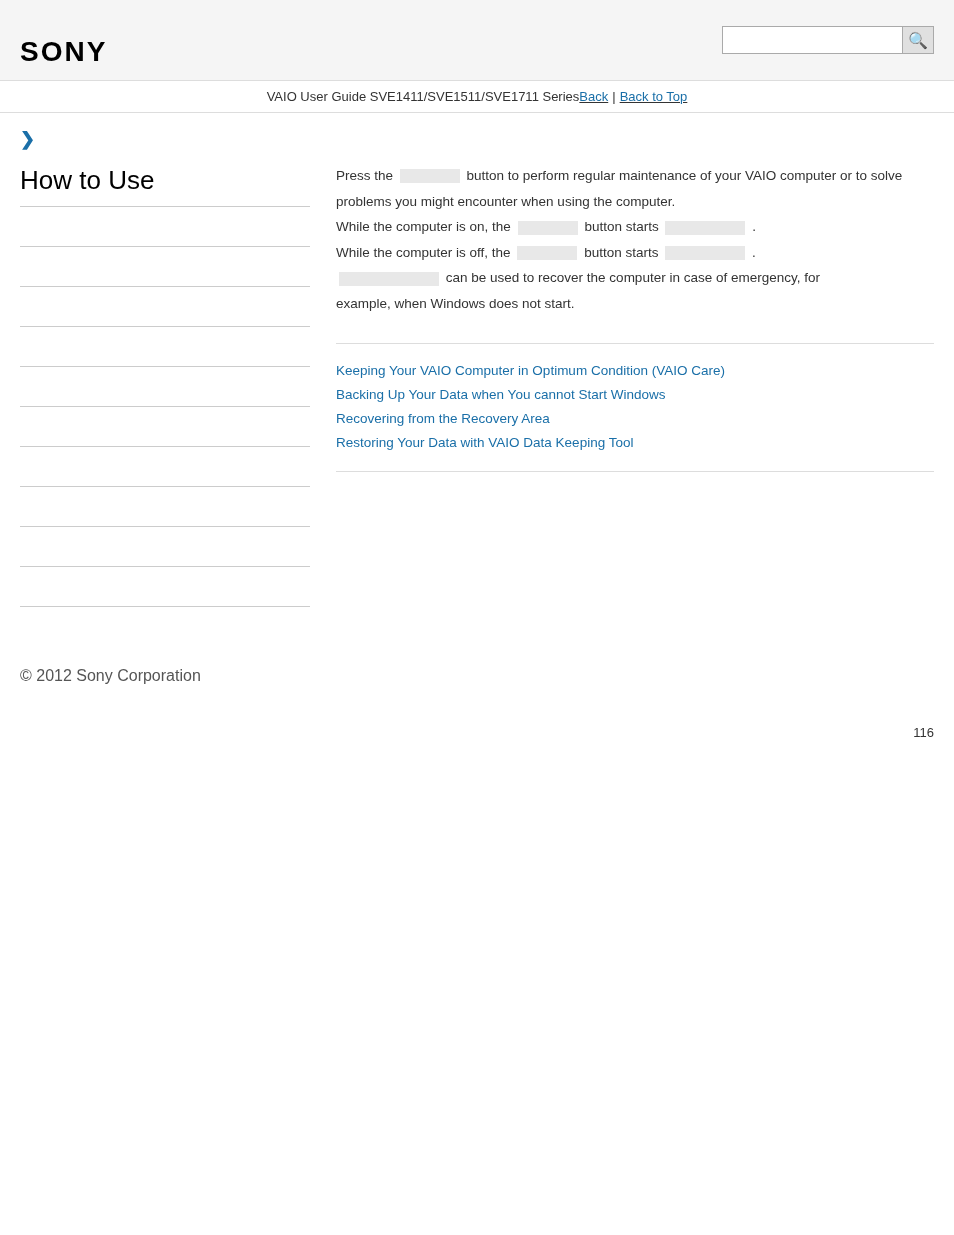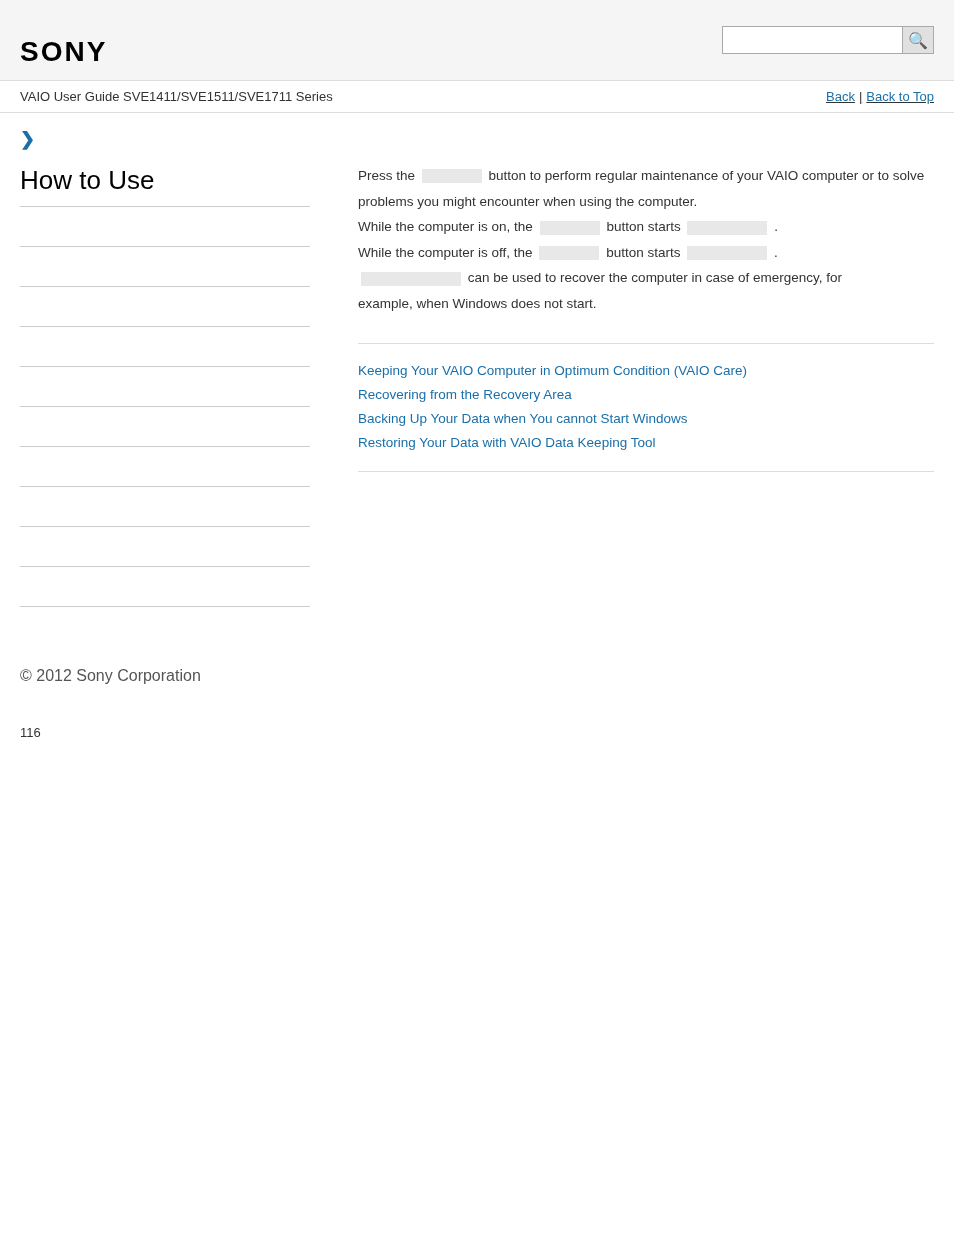--- a/index.html
+++ b/index.html
@@ -61,21 +61,21 @@
       display: flex;
       align-items: center;
       justify-content: center;
       font-size: 16px;
     }
 
     
     .nav-bar {
       display: flex;
       align-items: center;
-      justify-content: space-between;
+      justify-content: center;
       padding: 8px 20px;
       border-bottom: 1px solid #ddd;
       font-size: 13px;
     }
 
     .guide-title {
       color: #333;
     }
 
     .nav-links {
@@ -103,21 +103,21 @@
     .breadcrumb-arrow {
       color: #1a6fa8;
       font-size: 18px;
       font-weight: bold;
     }
 
     
     .main-content {
       display: flex;
       padding: 10px 20px;
-      gap: 38px;
+      gap: 16px;
     }
 
     
     .sidebar {
       width: 290px;
       flex-shrink: 0;
     }
 
     .sidebar-title {
       font-size: 26px;
@@ -208,21 +208,21 @@
       margin-top: 30px;
     }
 
     .copyright {
       font-size: 16px;
       color: #555;
     }
 
     
     .page-number {
-      text-align: left;
+      text-align: right;
       padding: 20px;
       font-size: 13px;
       color: #333;
     }
   </style>
 </head>
 <body>
 
 <div class="header">
   <div class="sony-logo">SONY</div>
@@ -297,22 +297,22 @@
       </p>
       <p>
         <span>example, when Windows does not start.</span>
       </p>
     </div>
 
     <hr class="content-divider">
 
     <div class="links-section">
       <a class="content-link">Keeping Your VAIO Computer in Optimum Condition (VAIO Care)</a>
+      <a class="content-link">Backing Up Your Data when You cannot Start Windows</a>
       <a class="content-link">Recovering from the Recovery Area</a>
-      <a class="content-link">Backing Up Your Data when You cannot Start Windows</a>
       <a class="content-link">Restoring Your Data with VAIO Data Keeping Tool</a>
     </div>
 
     <hr class="content-divider">
   </div>
 </div>
 
 <div class="footer">
   <span class="copyright">© 2012 Sony Corporation</span>
 </div>

